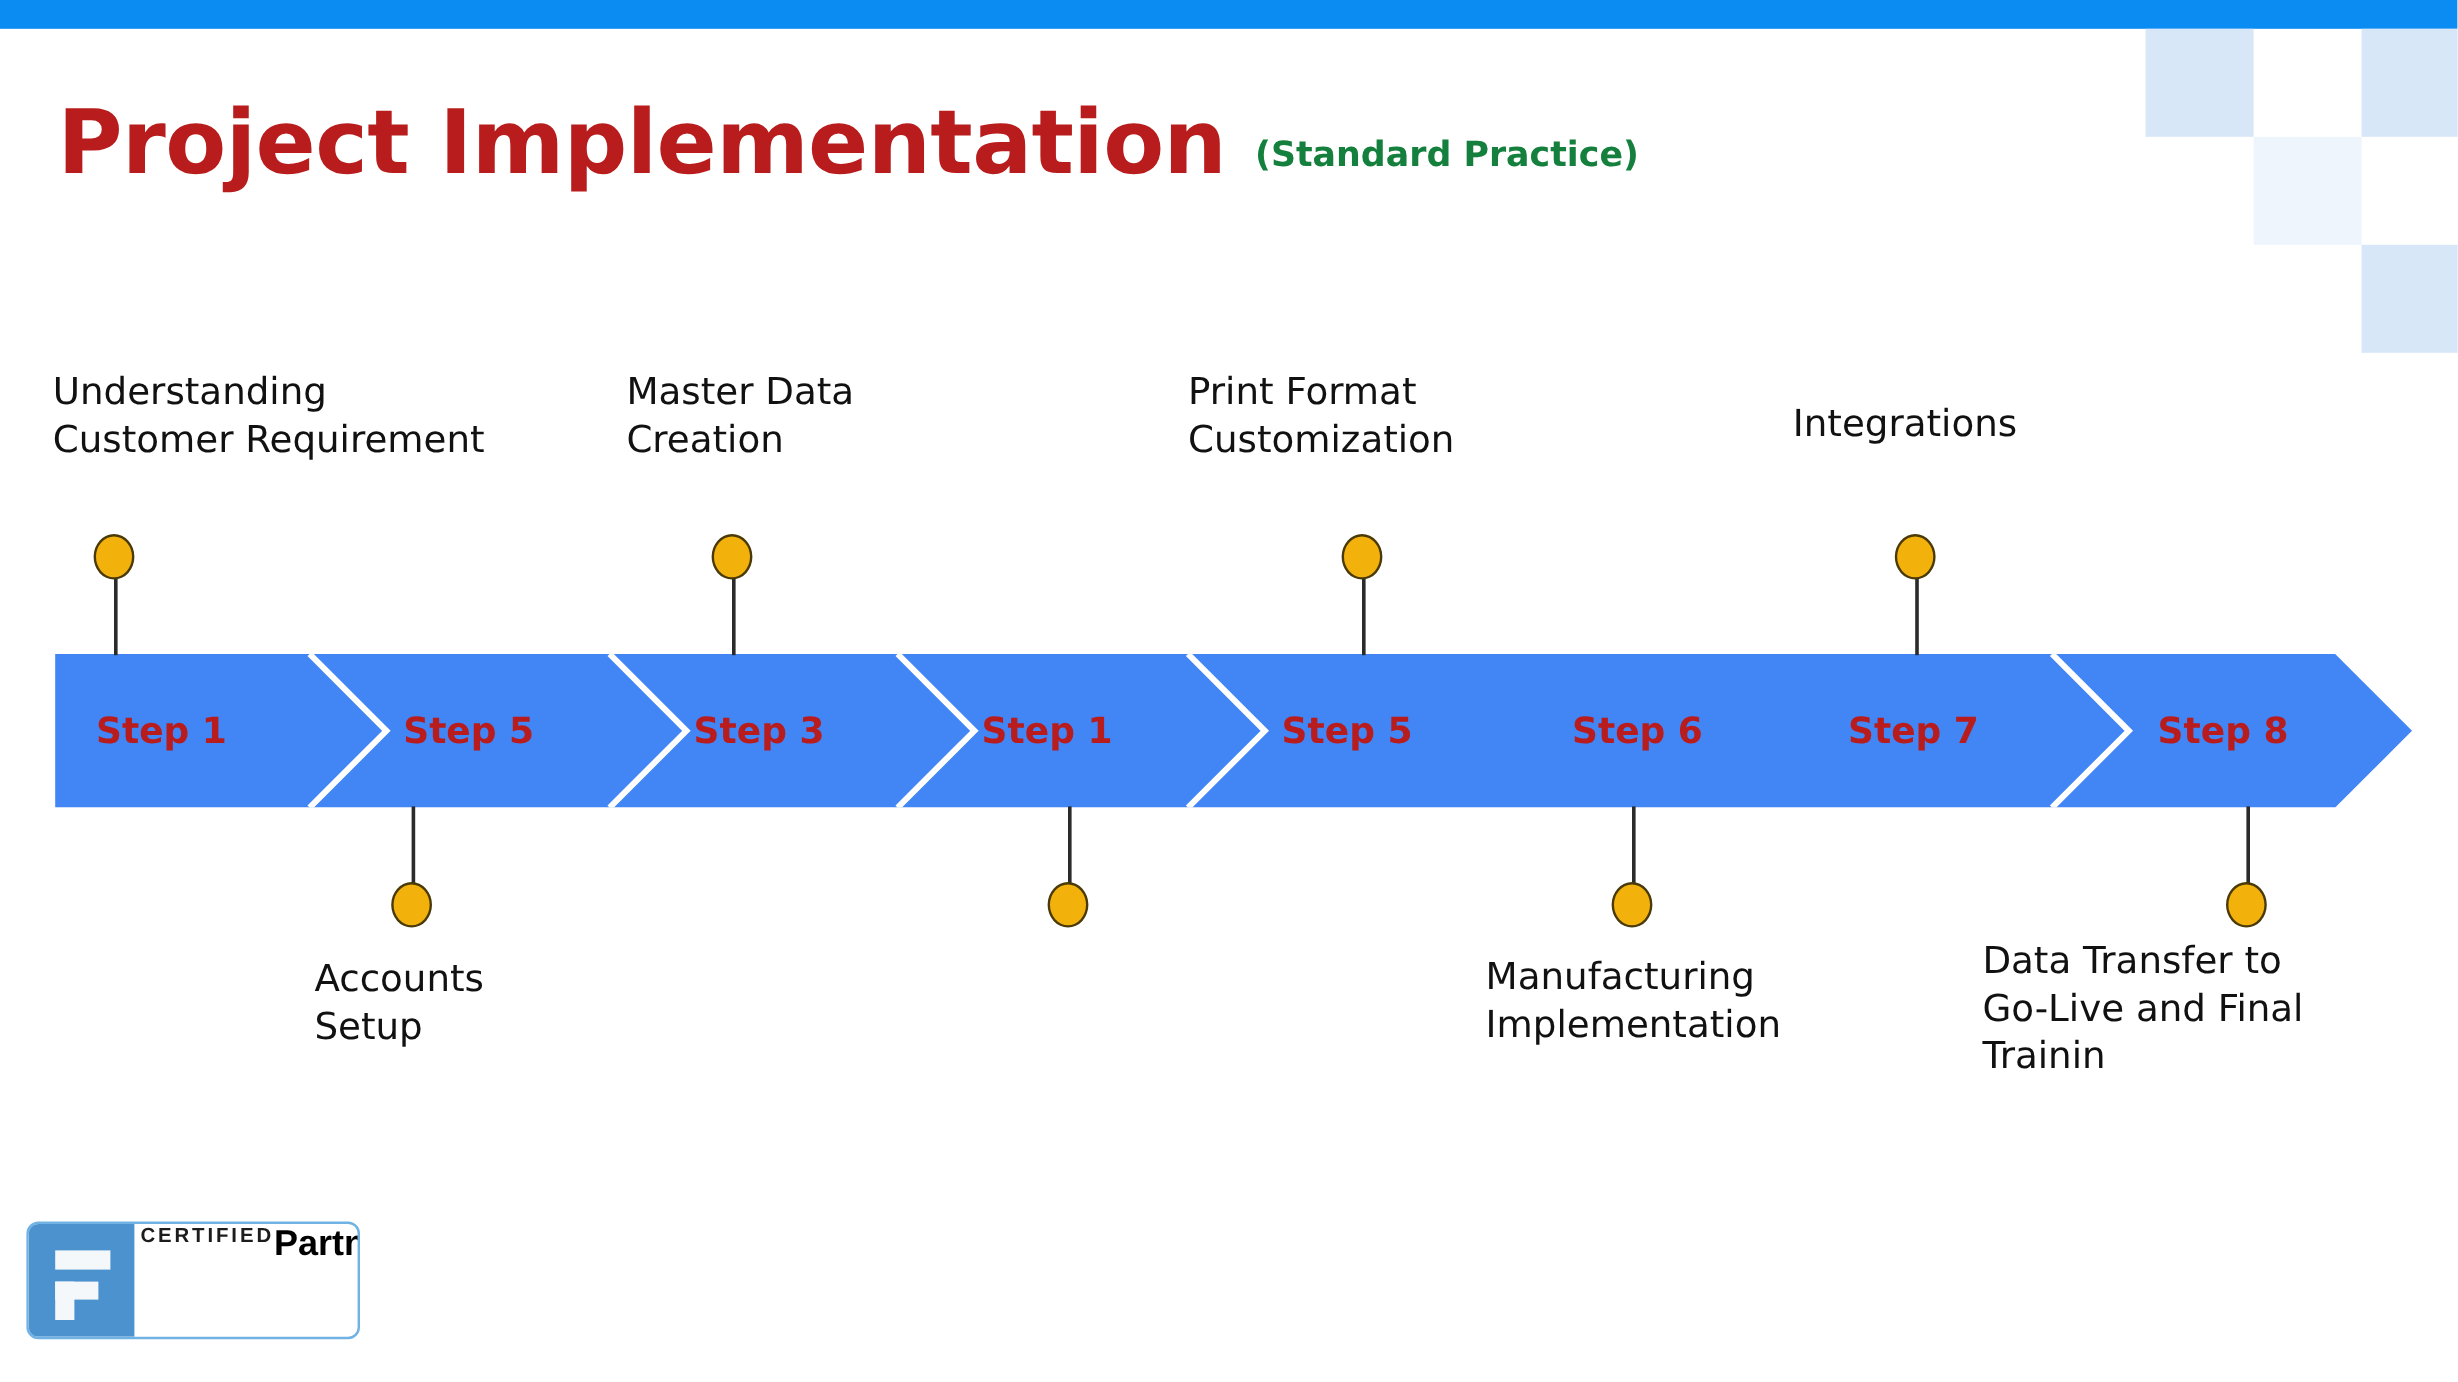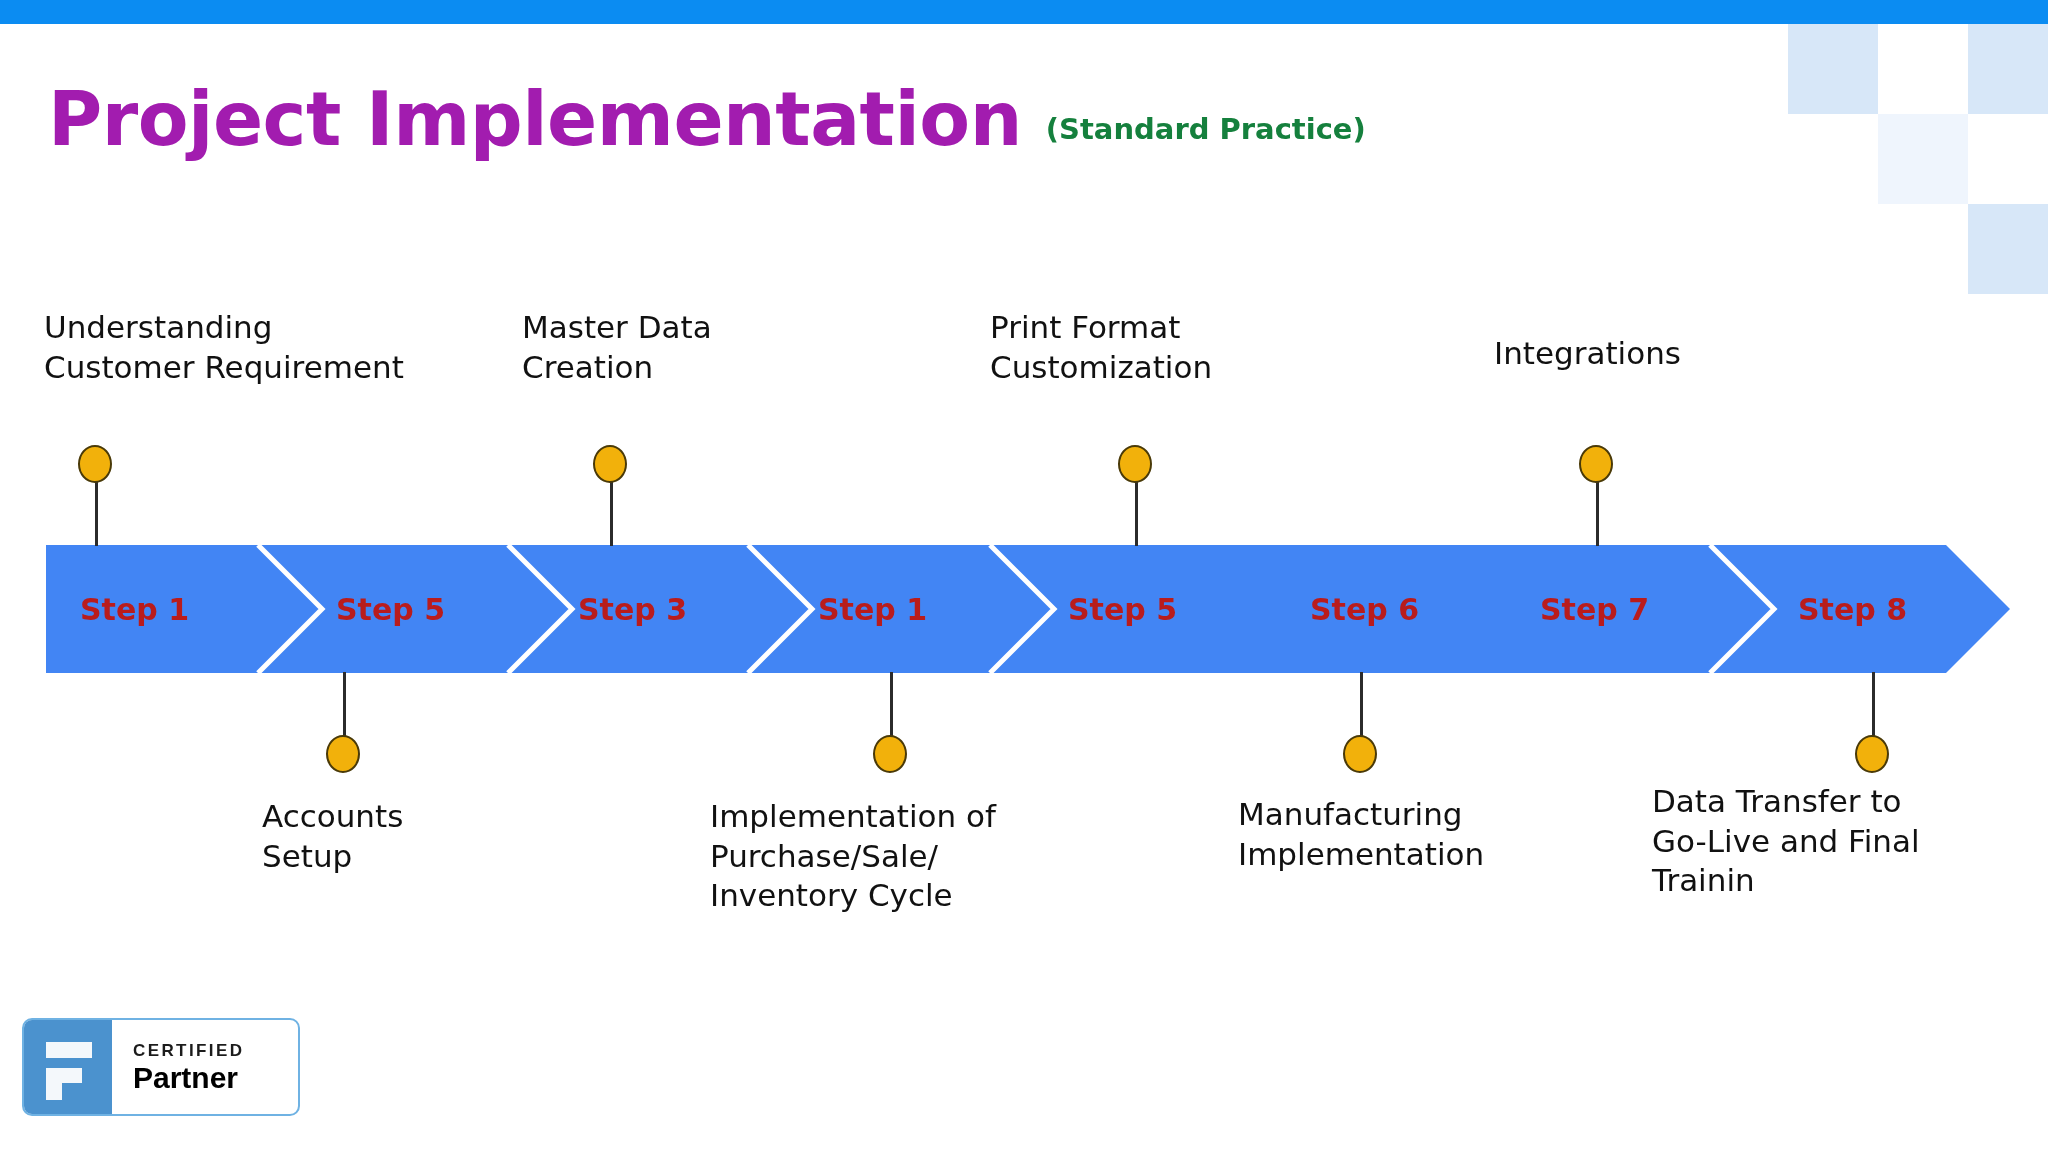--- a/index.html
+++ b/index.html
@@ -21,21 +21,21 @@
   
   .deco{ position:absolute; top:24px; right:0; width:300px; height:290px; }
   .deco .sq{ position:absolute; width:90px; height:90px; }
 
   
   .title-wrap{
     position:absolute; left:48px; top:82px;
     display:flex; align-items:baseline; gap:24px;
   }
   .title{
-    font-size:74px; font-weight:bold; color:#a21caf;
+    font-size:74px; font-weight:bold; color:#b91c1c;
     letter-spacing:-0.5px; line-height:1;
     font-family:"DejaVu Sans", sans-serif;
   }
   .subtitle{
     font-size:29px; font-weight:bold; color:#15803d;
     font-family:"DejaVu Sans", sans-serif;
     position:relative; top:-6px;
   }
 
   
@@ -85,22 +85,22 @@
   }
   .badge-mark .f-stem{
     position:absolute; left:22px; top:48px; width:16px; height:32px;
     background:#F4F8FB;
   }
   .badge-mark .f-mid{
     position:absolute; left:22px; top:48px; width:36px; height:15px;
     background:#F4F8FB;
   }
   .badge-text{
-    flex:1; display:flex; flex-direction:column;
-    justify-content:center; padding-left:21px;
+    flex:1; display:flex; flex-direction:row;
+    justify-content:center; padding-left:5px;
   }
   .badge-certified{
     font-size:17px; font-weight:bold; letter-spacing:2.4px;
     color:#1c1c1c; font-family:"Liberation Sans", sans-serif;
   }
   .badge-partner{
     font-size:30px; font-weight:bold; color:#000000;
     font-family:"Liberation Sans", sans-serif; line-height:1.1;
   }
 </style>
@@ -172,23 +172,20 @@
   <div class="callout above" style="left:44px; top:308px;">Understanding
 Customer Requirement</div>
   <div class="callout above" style="left:522px; top:308px;">Master Data
 Creation</div>
   <div class="callout above" style="left:990px; top:308px;">Print Format
 Customization</div>
   <div class="callout above" style="left:1494px; top:334px;">Integrations</div>
 
   <div class="callout below" style="left:262px; top:797px;">Accounts
 Setup</div>
-  <div class="callout below" style="left:710px; top:797px;">Implementation of
-Purchase/Sale/
-Inventory Cycle</div>
   <div class="callout below" style="left:1238px; top:795px;">Manufacturing
 Implementation</div>
   <div class="callout below" style="left:1652px; top:782px;">Data Transfer to
 Go-Live and Final
 Trainin</div>
 
 </div>
 
 <div class="badge">
   <div class="badge-mark">

